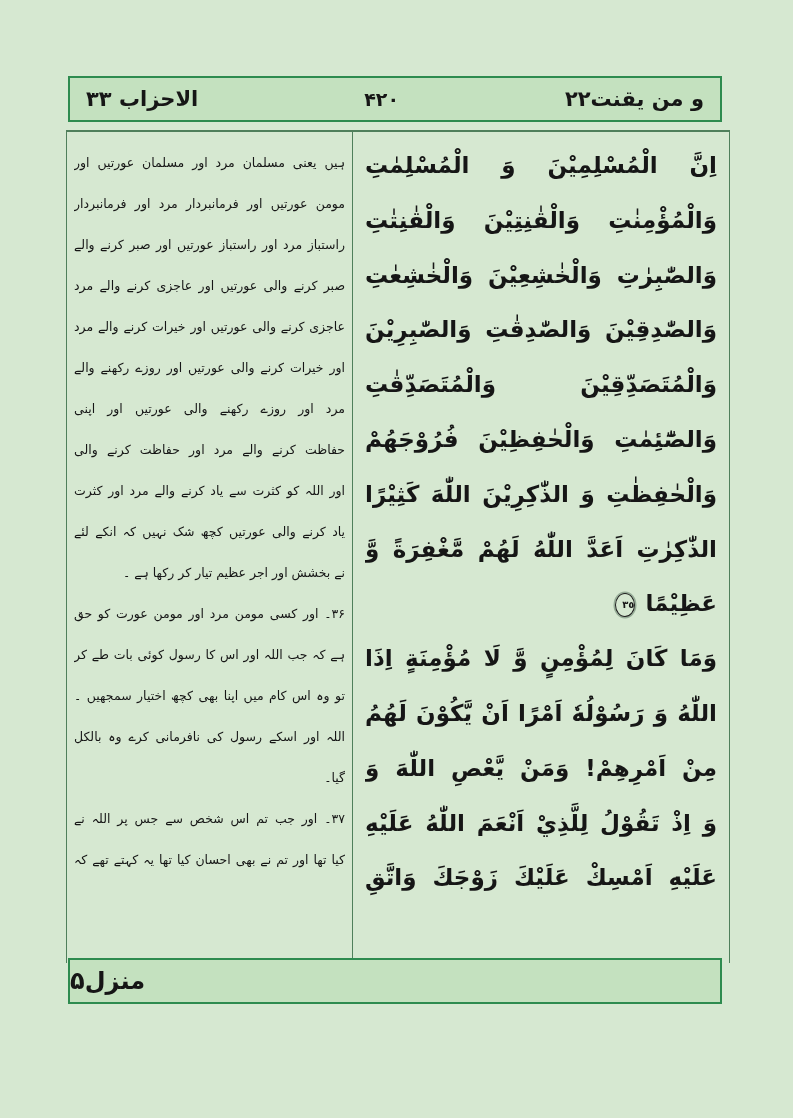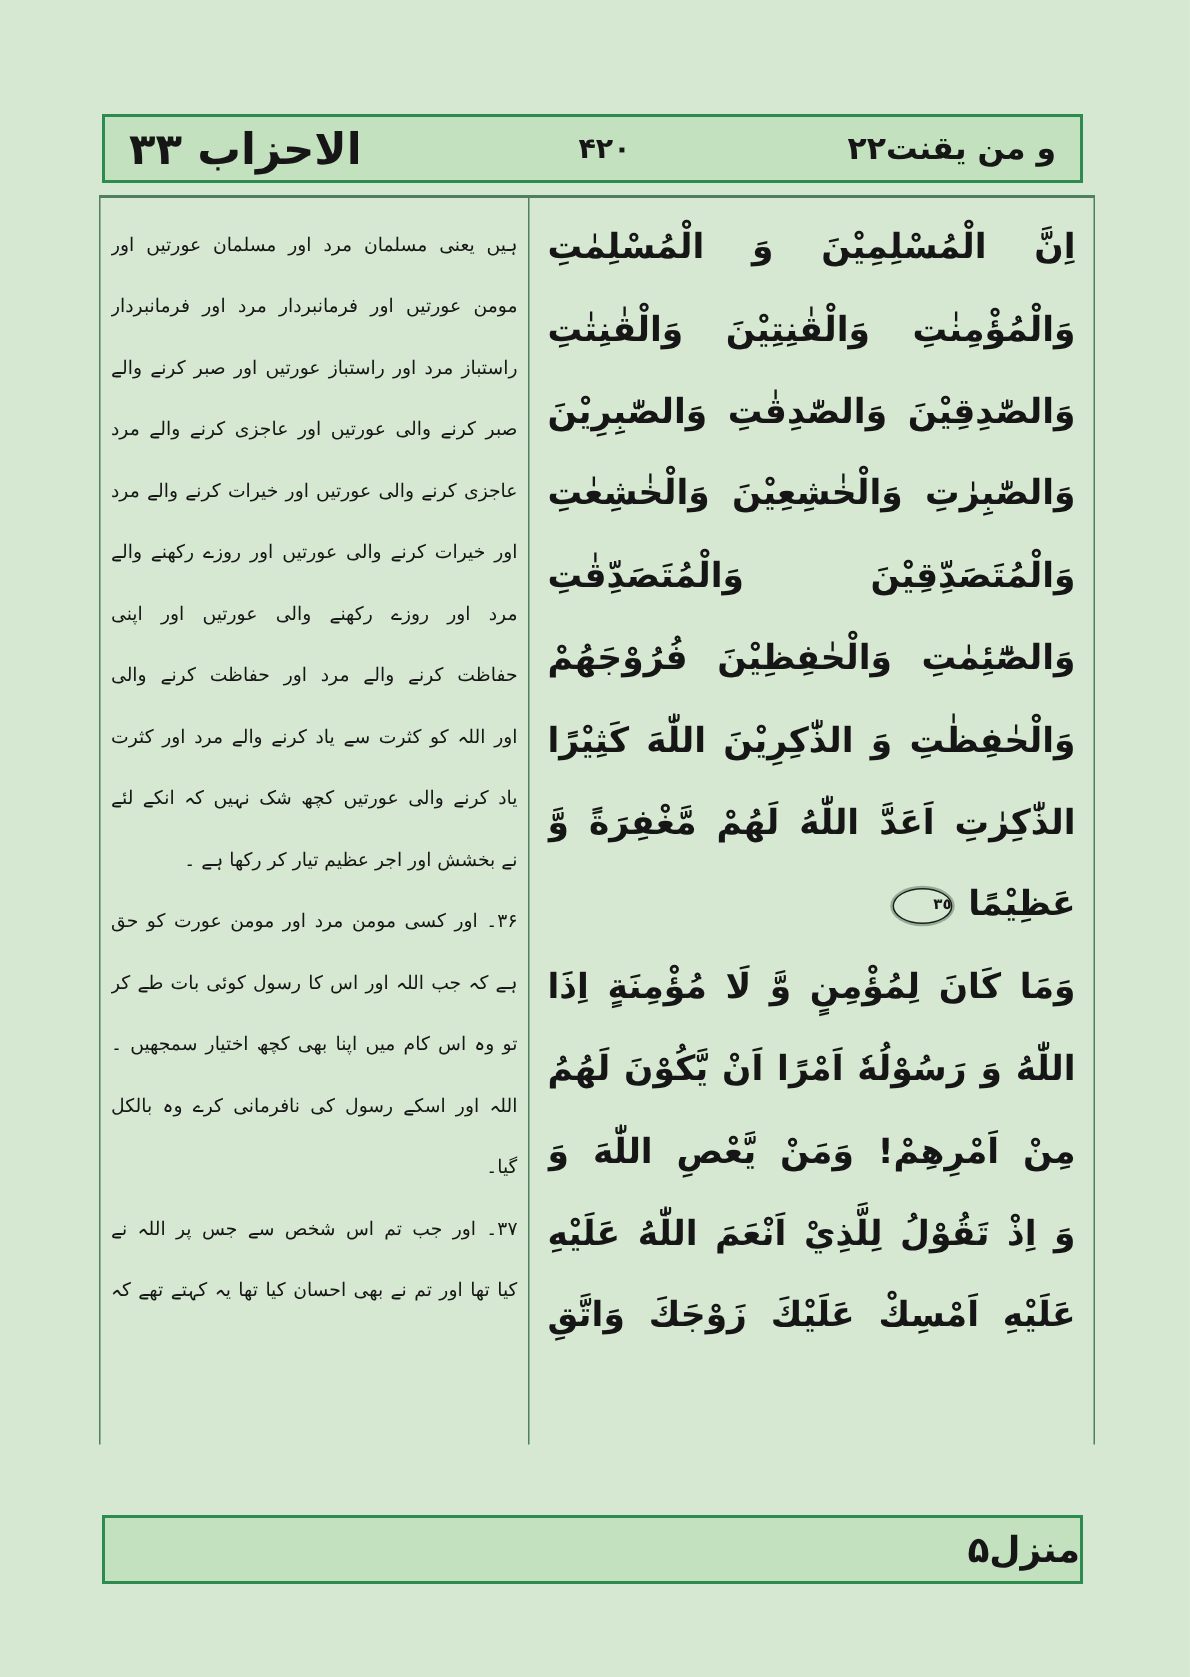--- a/index.html
+++ b/index.html
@@ -22,24 +22,24 @@
     height: 46px;
     background: var(--panel-bg, #c4e1bf);
     border: 2px solid var(--border-green, #2e8b4f);
     box-sizing: border-box;
     display: flex;
     align-items: center;
     direction: rtl;
     color: var(--ink, #161616);
   }
   .header-bar { top: 76px; justify-content: space-between; padding: 0 16px; }
-  .footer-bar { top: 1010px; justify-content: flex-start; }
+  .footer-bar { top: 958px; justify-content: flex-end; }
   .hdr-juz   { font-size: 21px; font-weight: 600; letter-spacing: 0.5px; }
   .hdr-page  { font-size: 19px; font-weight: 600; }
-  .hdr-surah { font-size: 29px; font-weight: 600; }
+  .hdr-surah { font-size: 21px; font-weight: 600; }
   .ftr-manzil{ font-size: 24px; font-weight: 600; }
 
   .content {
     position: absolute;
     left: 66px;
     top: 130px;
     width: 664px;
     height: 833px;
     border-top: 2px solid var(--line-green, #4f7f5b);
     box-sizing: border-box;
@@ -79,21 +79,21 @@
     font-size: 12.5px;
     font-weight: 500;
     overflow: hidden;
     text-align: justify;
     text-align-last: justify;
     text-justify: inter-word;
   }
   .para-end { text-align: right; text-align-last: right; }
   .verse-marker {
     display: inline-block;
-    width: 40px;
+    width: 20px;
     height: 24px;
     line-height: 22px;
     box-sizing: border-box;
     border: 1.5px solid #1d1d1d;
     border-radius: 50%;
     box-shadow: 0 0 0 1.5px rgba(29,60,40,0.35);
     font-size: 10px;
     font-weight: 700;
     text-align: center;
     vertical-align: middle;
@@ -128,22 +128,22 @@
         <div class="ur-line"><span>ہے کہ جب اللہ اور اس کا رسول کوئی بات طے کر دیں</span></div>
         <div class="ur-line"><span>تو وہ اس کام میں اپنا بھی کچھ اختیار سمجھیں ۔ اور جو کوئی</span></div>
         <div class="ur-line"><span>اللہ اور اسکے رسول کی نافرمانی کرے وہ بالکل گمراہ ہو</span></div>
         <div class="ur-line para-end"><span>گیا۔</span></div>
         <div class="ur-line"><span>۳۷۔ اور جب تم اس شخص سے جس پر اللہ نے احسان</span></div>
         <div class="ur-line"><span>کیا تھا اور تم نے بھی احسان کیا تھا یہ کہتے تھے کہ اپنی</span></div>
       </div>
     <div class="arabic-col" id="arabic-lines">
         <div class="ar-line"><span>اِنَّ الْمُسْلِمِيْنَ وَ الْمُسْلِمٰتِ وَالْمُؤْمِنِيْنَ</span></div>
         <div class="ar-line"><span>وَالْمُؤْمِنٰتِ وَالْقٰنِتِيْنَ وَالْقٰنِتٰتِ</span></div>
+        <div class="ar-line"><span>وَالصّٰبِرٰتِ وَالْخٰشِعِيْنَ وَالْخٰشِعٰتِ</span></div>
         <div class="ar-line"><span>وَالصّٰدِقِيْنَ وَالصّٰدِقٰتِ وَالصّٰبِرِيْنَ</span></div>
-        <div class="ar-line"><span>وَالصّٰبِرٰتِ وَالْخٰشِعِيْنَ وَالْخٰشِعٰتِ</span></div>
         <div class="ar-line"><span>وَالْمُتَصَدِّقِيْنَ وَالْمُتَصَدِّقٰتِ وَالصَّآئِمِيْنَ</span></div>
         <div class="ar-line"><span>وَالصّٰٓئِمٰتِ وَالْحٰفِظِيْنَ فُرُوْجَهُمْ</span></div>
         <div class="ar-line"><span>وَالْحٰفِظٰتِ وَ الذّٰكِرِيْنَ اللّٰهَ كَثِيْرًا وَّ</span></div>
         <div class="ar-line"><span>الذّٰكِرٰتِ اَعَدَّ اللّٰهُ لَهُمْ مَّغْفِرَةً وَّ اَجْرًا</span></div>
         <div class="ar-line para-end"><span>عَظِيْمًا</span><span class="verse-marker">٣٥</span></div>
         <div class="ar-line"><span>وَمَا كَانَ لِمُؤْمِنٍ وَّ لَا مُؤْمِنَةٍ اِذَا قَضَى</span></div>
         <div class="ar-line"><span>اللّٰهُ وَ رَسُوْلُهٗ اَمْرًا اَنْ يَّكُوْنَ لَهُمُ الْخِيَرَةُ</span></div>
         <div class="ar-line"><span>مِنْ اَمْرِهِمْ! وَمَنْ يَّعْصِ اللّٰهَ وَ رَسُوْلَهٗ</span></div>
         <div class="ar-line"><span>وَ اِذْ تَقُوْلُ لِلَّذِيْ اَنْعَمَ اللّٰهُ عَلَيْهِ وَ اَنْعَمْتَ</span></div>
         <div class="ar-line"><span>عَلَيْهِ اَمْسِكْ عَلَيْكَ زَوْجَكَ وَاتَّقِ اللّٰهَ</span></div>

